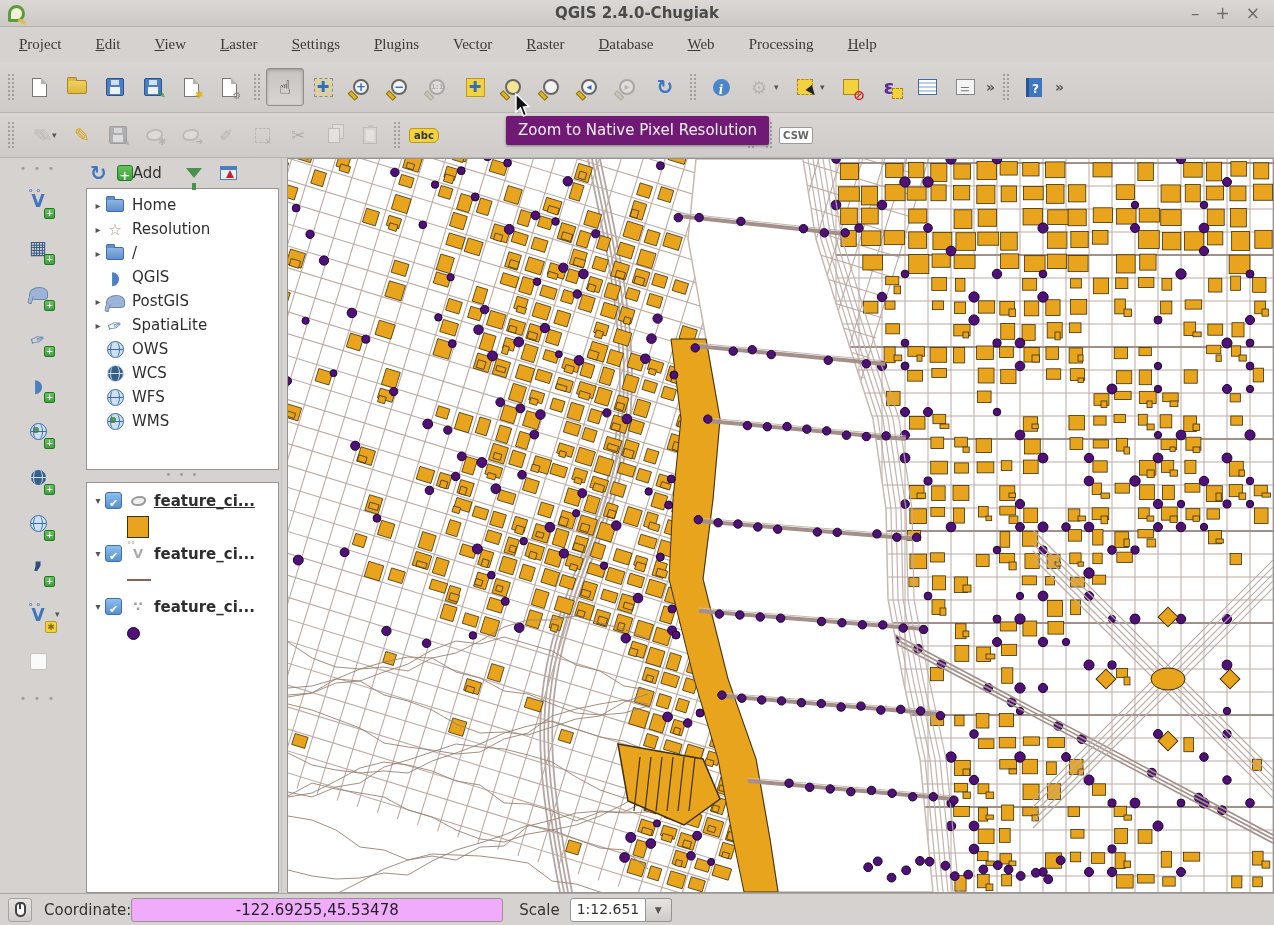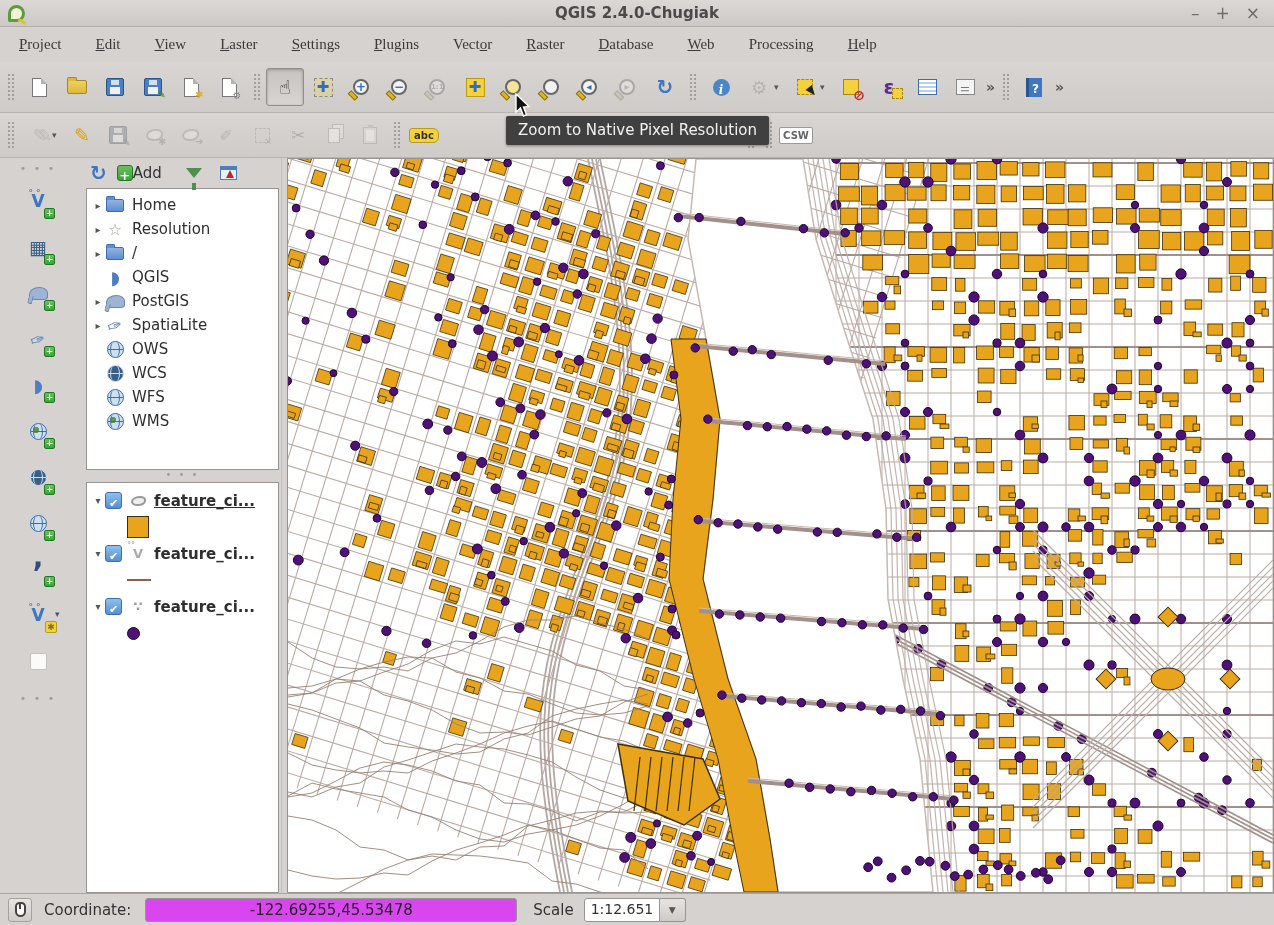--- a/index.html
+++ b/index.html
@@ -190,38 +190,38 @@
   .map { flex:1; position:relative; background:#fff; overflow:hidden; border:1px solid #979390; }
   .map svg { position:absolute; inset:0; }
 
   
   .statusbar { height:32px; flex:0 0 32px; display:flex; align-items:center; background:#d6d2cf;
     border-top:1px solid #a9a5a2; padding:0 8px; font-size:15px; color:#333; }
   .sbtn { width:24px; height:24px; border:1px solid #a5a19e; border-radius:3px; background:linear-gradient(#e8e4e1,#d0ccc9);
     display:flex; align-items:center; justify-content:center; flex:0 0 auto; }
   .imouse { width:11px; height:15px; border:2px solid #444; border-radius:5px 5px 6px 6px; position:relative; background:#fff; }
   .imouse::before { content:""; position:absolute; left:50%; top:0; height:5px; border-left:2px solid #444; margin-left:-1px; }
-  .coordinput { width:372px; height:24px; margin-left:14px; border:1px solid #979390; border-radius:3px;
-    background:#d946ef; text-align:center; font-size:15px; font-family:"DejaVu Sans",sans-serif; color:#222; }
+  .coordinput { width:372px; height:24px; border:1px solid #979390; border-radius:3px;
+    background:#f0abfc; text-align:center; font-size:15px; font-family:"DejaVu Sans",sans-serif; color:#222; }
   .sclabel { margin-left:16px; }
   .scalecombo { display:flex; margin-left:10px; height:24px; }
   .scalecombo .val { width:76px; background:#fff; border:1px solid #979390; border-radius:3px 0 0 3px;
     text-align:left; padding:2px 6px; font-size:14px; }
   .scalecombo .arr { width:26px; border:1px solid #979390; border-left:none; border-radius:0 3px 3px 0;
     background:linear-gradient(#e8e4e1,#cfcbc8); text-align:center; font-size:9px; line-height:22px; color:#555; }
   .rightclu { margin-left:auto; display:flex; align-items:center; gap:10px; }
   .epsg { color:#8a8680; }
   .icrs { width:15px; height:15px; border-radius:50%; border:2px solid #777; position:relative; }
   .icrs::before { content:""; position:absolute; left:50%; top:-4px; bottom:-4px; border-left:2px solid #777; margin-left:-1px; }
   .icrs::after { content:""; position:absolute; top:50%; left:-4px; right:-4px; border-top:2px solid #777; margin-top:-1px; }
   .iwarn::before { content:"⚠"; font-size:15px; color:#c99b17; }
   .roundbtn { border-radius:11px; }
 
   
-  .tooltip { position:absolute; left:506px; top:116px; background:#404040; color:#f2f2f2; font-size:15px;
+  .tooltip { position:absolute; left:506px; top:116px; background:#701a75; color:#f2f2f2; font-size:15px;
     padding:5px 12px 6px; border-radius:2px; z-index:50; white-space:nowrap; box-shadow:0 1px 3px rgba(0,0,0,.4); }
   .cursor { position:absolute; left:515px; top:93px; z-index:60; }
 </style>
 </head>
 <body>
 
 <div class="window">
 
   <div class="titlebar">
     <span class="qgis-logo"></span>

